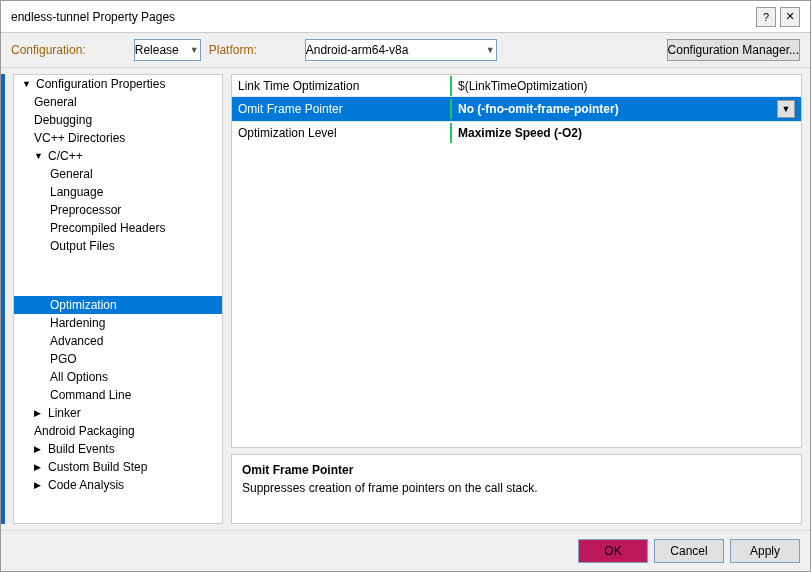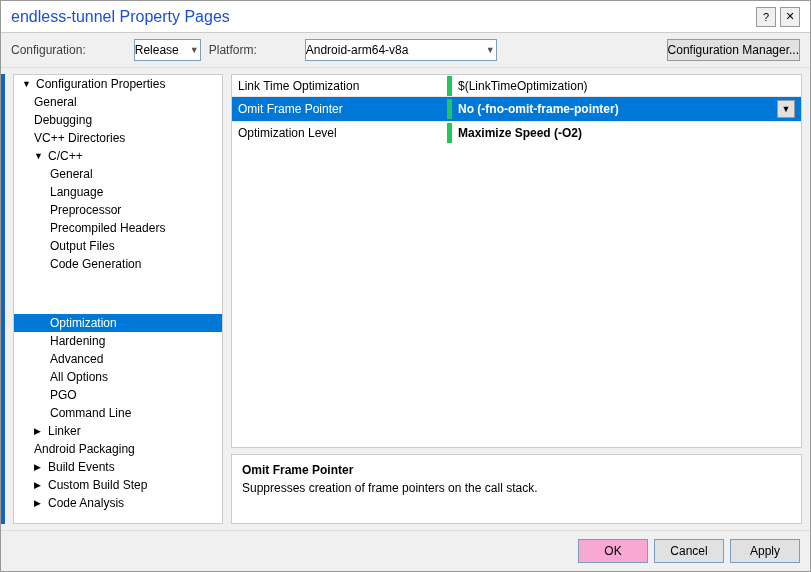--- a/index.html
+++ b/index.html
@@ -24,22 +24,22 @@
     .title-bar {
       background: #ffffff;
       border-bottom: 1px solid #ccc;
       padding: 6px 10px;
       display: flex;
       align-items: center;
       justify-content: space-between;
       height: 32px;
     }
     .title-bar-text {
-      font-size: 16px;
-      color: #1d4ed8;
+      font-size: 12px;
+      color: #000000;
     }
     .title-bar-controls {
       display: flex;
       gap: 4px;
     }
     .title-btn {
       width: 20px;
       height: 20px;
       background: #f0f0f0;
       border: 1px solid #999;
@@ -53,21 +53,21 @@
     .config-row {
       display: flex;
       align-items: center;
       padding: 6px 10px;
       gap: 8px;
       background: #f0f0f0;
       border-bottom: 1px solid #ddd;
     }
     .config-label {
       font-size: 12px;
-      color: #404040;
+      color: #a16207;
     }
     .select-wrapper {
       position: relative;
       display: inline-flex;
       align-items: center;
       margin-left: 40px;
     }
     .select-wrapper select {
       padding-right: 20px;
       height: 22px;
@@ -152,21 +152,21 @@
     .props-row:last-child { border-bottom: none; }
     .props-row.selected {
       background: #0078d7;
       color: white;
     }
     .props-name {
       width: 220px;
       min-width: 220px;
       padding: 3px 6px;
       font-size: 12px;
-      border-right: 5px solid #22c55e;
+      border-right: 2px solid #22c55e;
     }
     .props-value {
       flex: 1;
       padding: 3px 6px;
       font-size: 12px;
       display: flex;
       align-items: center;
       justify-content: space-between;
     }
     .props-value span { font-weight: bold; }
@@ -210,21 +210,21 @@
       height: 24px;
       min-width: 70px;
       font-size: 12px;
       padding: 0 12px;
       border: 1px solid #7a9fbf;
       background: #e1e1e1;
       cursor: pointer;
     }
     .action-btn.primary {
       border: 1px solid #7a9fbf;
-      background: #f9a8d4;
+      background: #be185d;
     }
     .main-area-wrapper {
       position: relative;
       display: flex;
       flex: 1;
       overflow: hidden;
     }
     .blue-indicator {
       width: 4px;
       background: #1565c0;
@@ -276,26 +276,25 @@
         <div class="tree-item tree-indent-1">Debugging</div>
         <div class="tree-item tree-indent-1">VC++ Directories</div>
         <div class="tree-item tree-indent-1 section-header">
           <span class="expand-icon">▼</span>C/C++
         </div>
         <div class="tree-item tree-indent-2">General</div>
         <div class="tree-item tree-indent-2">Language</div>
         <div class="tree-item tree-indent-2">Preprocessor</div>
         <div class="tree-item tree-indent-2">Precompiled Headers</div>
         <div class="tree-item tree-indent-2">Output Files</div>
-        <div class="tree-item tree-indent-2">Code Generation</div>
         <div class="tree-item tree-indent-2 selected">Optimization</div>
         <div class="tree-item tree-indent-2">Hardening</div>
         <div class="tree-item tree-indent-2">Advanced</div>
+        <div class="tree-item tree-indent-2">PGO</div>
         <div class="tree-item tree-indent-2">All Options</div>
-        <div class="tree-item tree-indent-2">PGO</div>
         <div class="tree-item tree-indent-2">Command Line</div>
         <div class="tree-item tree-indent-1">
           <span class="expand-icon">▶</span>Linker
         </div>
         <div class="tree-item tree-indent-1">Android Packaging</div>
         <div class="tree-item tree-indent-1">
           <span class="expand-icon">▶</span>Build Events
         </div>
         <div class="tree-item tree-indent-1">
           <span class="expand-icon">▶</span>Custom Build Step

